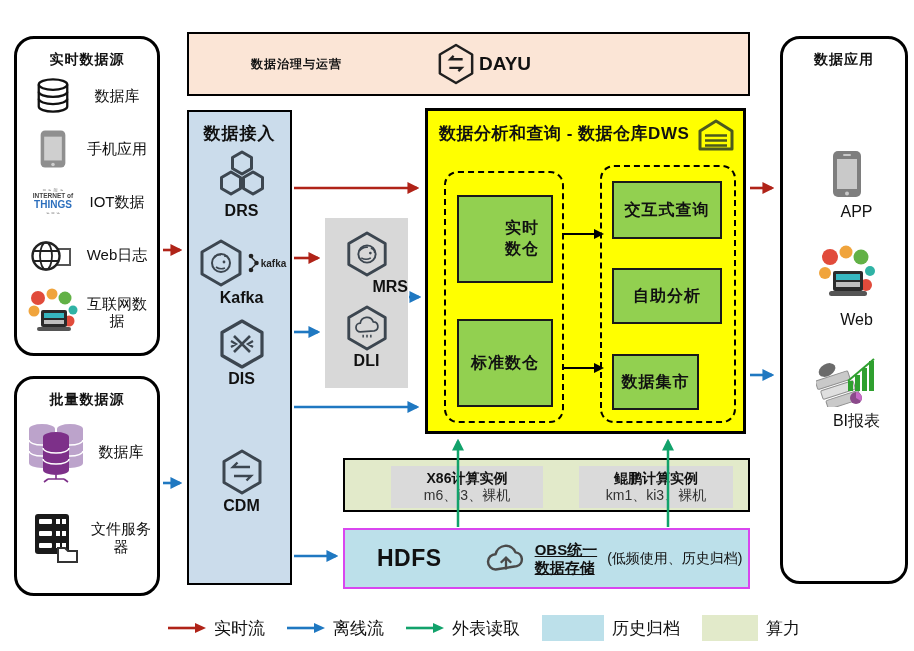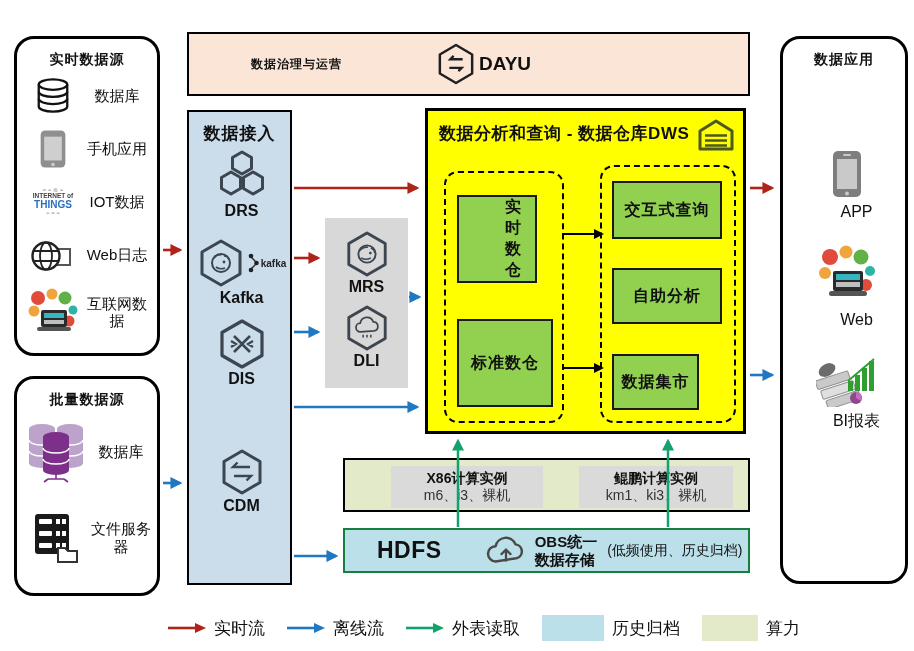--- a/index.html
+++ b/index.html
@@ -50,24 +50,24 @@
           justify-content:center; font-size:16px; font-weight:bold; letter-spacing:1px; }
 
   
   .compute { left:343px; top:458px; width:407px; height:54px; background:#E2EACA; border:2px solid #000; }
   .cinst { position:absolute; top:6px; height:42px; background:#DADADA; display:flex; flex-direction:column;
            justify-content:center; text-align:center; }
   .cinst .t1 { font-size:14px; font-weight:bold; line-height:1.25; }
   .cinst .t2 { font-size:14px; color:#333; line-height:1.25; }
 
   
-  .storage { left:343px; top:528px; width:407px; height:45px; background:#BCE0EA; border:2px solid #15803d;
+  .storage { left:343px; top:528px; width:407px; height:61px; background:#BCE0EA; border:2px solid #d946ef;
              display:flex; align-items:center; }
   .hdfs-label { font-size:23px; font-weight:bold; margin-left:32px; letter-spacing:0.5px; }
-  .obs-group { display:flex; align-items:center; margin-left:40px; gap:5px; }
+  .obs-group { display:flex; align-items:center; margin-left:40px; gap:5px;text-decoration:underline; }
   .obs-text { font-size:15px; font-weight:bold; line-height:1.2; }
   .obs-note { font-size:14px; margin-left:10px; }
 
   
   .apps { left:780px; top:36px; width:128px; height:548px; }
   .app-item { position:absolute; left:0; width:128px; display:flex; justify-content:center; }
   .app-label { position:absolute; left:0; width:128px; text-align:center; font-size:16px;padding-left:19px; }
 
   
   .legend { left:168px; top:612px; width:700px; height:32px; display:flex; align-items:center; font-size:17px; }
@@ -267,21 +267,21 @@
 
   <div class="abs graybox">
     <div class="svc" style="top:12px;">
       <svg width="46" height="48" viewBox="0 0 48 50" fill="none" stroke="#3C4650">
         <polygon points="24,3 43,14 43,36 24,47 5,36 5,14" stroke-width="3" stroke-linejoin="round"></polygon>
         <circle cx="24" cy="25" r="9" stroke-width="2"></circle>
         <path d="M16 22 q4-5 9-4 M28 19 q4 1 4 5 M18 29 q5 3 10 0" stroke-width="1.6"></path>
         <circle cx="27.5" cy="24" r="1.4" fill="#3C4650" stroke="none"></circle>
       </svg>
     </div>
-    <div class="svc-label" style="top:60px;">MRS</div>
+    <div class="svc-label" style="top:60px;text-align:right;">MRS</div>
     <div class="svc" style="top:86px;">
       <svg width="46" height="48" viewBox="0 0 48 50" fill="none" stroke="#3C4650">
         <polygon points="24,3 43,14 43,36 24,47 5,36 5,14" stroke-width="3" stroke-linejoin="round"></polygon>
         <path d="M17 29 a4.5 4.5 0 0 1 0-9 a7 7 0 0 1 13.5-1.5 a4.8 4.8 0 0 1 1 9.5 z" stroke-width="1.8"></path>
         <path d="M20 32 v3 M24 32 v3 M28 32 v3" stroke-width="1.6"></path>
       </svg>
     </div>
     <div class="svc-label" style="top:134px;">DLI</div>
   </div>
 
@@ -290,21 +290,21 @@
       <span class="dws-title">数据分析和查询 - 数据仓库DWS</span>
       <span>
         <svg width="38" height="34" viewBox="0 0 38 34" fill="none" stroke="#4C5A1E" stroke-width="3" stroke-linejoin="round">
           <path d="M3 13 L19 3 L35 13 V31 H3 Z"></path>
           <path d="M8 17.5 h22 M8 22.5 h22 M8 27.5 h22" stroke-width="2.6"></path>
         </svg>
       </span>
     </div>
     <div class="dashed dash-left"></div>
     <div class="dashed dash-right"></div>
-    <div class="gmod" style="left:29px; top:84px; width:80px; height:88px;padding-left:46px;">实时数仓</div>
+    <div class="gmod" style="left:29px; top:84px; width:96px; height:88px;padding-left:46px;">实时数仓</div>
     <div class="gmod" style="left:29px; top:208px; width:96px; height:88px;">标准数仓</div>
     <div class="gmod" style="left:184px; top:70px; width:110px; height:58px;">交互式查询</div>
     <div class="gmod" style="left:184px; top:157px; width:110px; height:56px;">自助分析</div>
     <div class="gmod" style="left:184px; top:243px; width:87px; height:56px;">数据集市</div>
   </div>
 
   <div class="abs compute">
     <div class="cinst" style="left:46px; width:152px;">
       <div class="t1">X86计算实例</div>
       <div class="t2">m6、i3、裸机</div>

